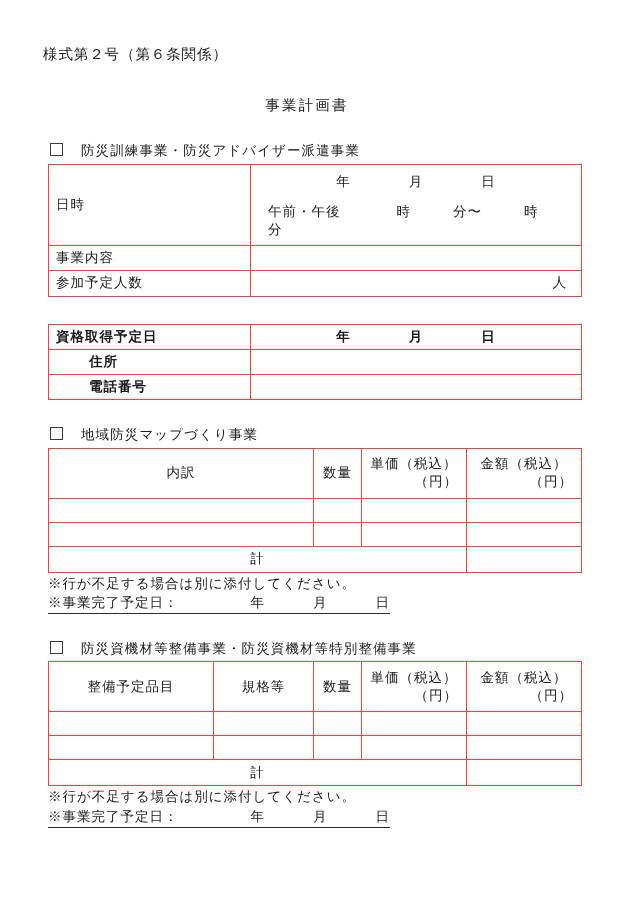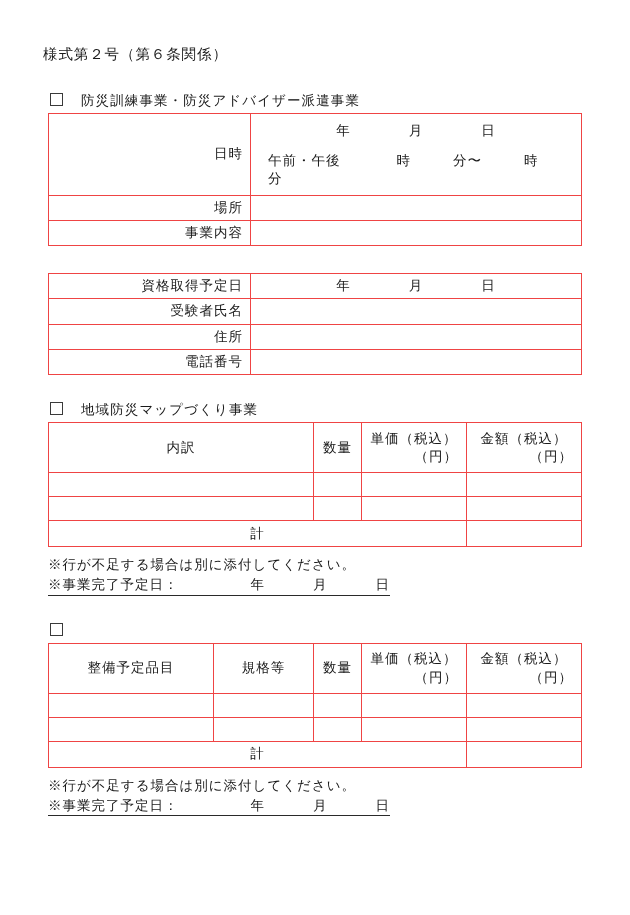--- a/index.html
+++ b/index.html
@@ -68,21 +68,21 @@
   table.form-table td {
     border: 1px solid #ef4444;
     font-size: 13.5px;
     letter-spacing: 1px;
     padding: 3px 7px;
     vertical-align: middle;
     line-height: 1.35;
     height: 20px;
     box-sizing: border-box;
   }
-  td.label-cell { text-align: right; }
+  td.label-cell { text-align: left; }
   td.center { text-align: center; }
   td.blank { }
 
   
   .t1 col.c1 { width: 202px; }
   .t1 col.c2 { width: 331px; }
   .datetime-cell {
     padding: 0 7px !important;
     height: 66px;
   }
@@ -99,21 +99,21 @@
   .sp-md { display: inline-block; width: 42px; }
   .sp-sm { display: inline-block; width: 32px; }
   .people-cell {
     text-align: right;
     padding-right: 14px !important;
   }
 
   
   .t2 col.c1 { width: 202px; }
   .t2 col.c2 { width: 331px; }
-  .t2 td { height: 29px; }
+  .t2 td { height: 29px; font-weight: bold; }
   .indent-1 { padding-left: 40px !important; }
 
   
   .t3 col.c1 { width: 265px; }
   .t3 col.c2 { width: 48px; }
   .t3 col.c3 { width: 105px; }
   .t3 col.c4 { width: 115px; }
   .money-head {
     text-align: center;
     padding: 3px 8px !important;
@@ -131,21 +131,21 @@
   .t4 col.c1 { width: 165px; }
   .t4 col.c2 { width: 100px; }
   .t4 col.c3 { width: 48px; }
   .t4 col.c4 { width: 105px; }
   .t4 col.c5 { width: 115px; }
   .t4 td.hrow { height: 50px; }
   .t4 td.erow { height: 24px; }
   .t4 td.trow { height: 26px; }
 
   .notes {
-    margin-top: 8px;
+    margin-top: 1px;
   }
   .note-line {
     font-size: 13.5px;
     letter-spacing: 1px;
     line-height: 1.45;
     white-space: nowrap;
   }
   .note-line.underlined {
     display: inline-block;
     border-bottom: 1px solid #2a2a2a;
@@ -154,66 +154,63 @@
   .note-gap-lg { display: inline-block; width: 72px; }
   .note-gap-md { display: inline-block; width: 48px; }
 </style>
 </head>
 <body>
 
 <div class="page">
 
   <div class="form-no">様式第２号（第６条関係）</div>
 
+  <div class="doc-title">事業計画書</div>
 
   <div class="section first">
     <div class="section-head">
       <span class="checkbox-glyph"></span><span>防災訓練事業・防災アドバイザー派遣事業</span>
     </div>
 
     <table class="form-table t1">
       <colgroup>
           <col class="c1">
           <col class="c2">
         </colgroup>
       <tbody>
         <tr>
           <td class="label-cell">日時</td>
           <td class="datetime-cell">
             <div class="dt-line1">年　　　　月　　　　日</div>
             <div class="dt-line2"><span>午前・午後</span><span class="sp-lg"></span><span>時</span><span class="sp-md"></span><span>分〜</span><span class="sp-md"></span><span>時</span><span class="sp-sm"></span><span>分</span></div>
           </td>
         </tr>
         <tr>
-          <td class="label-cell">場所</td>
-          <td class="blank"></td>
-        </tr>
-        <tr>
           <td class="label-cell">事業内容</td>
           <td class="blank"></td>
+        </tr>
+        <tr>
+          <td class="label-cell">参加予定人数</td>
+          <td class="people-cell">人</td>
         </tr>
       </tbody>
     </table>
   </div>
 
   <div class="section">
 
     <table class="form-table t2">
       <colgroup>
           <col class="c1">
           <col class="c2">
         </colgroup>
       <tbody>
         <tr>
           <td class="label-cell">資格取得予定日</td>
           <td class="center">年　　　　月　　　　日</td>
-        </tr>
-        <tr>
-          <td class="label-cell">受験者氏名</td>
-          <td class="blank"></td>
         </tr>
         <tr>
           <td class="label-cell indent-1">住所</td>
           <td class="blank"></td>
         </tr>
         <tr>
           <td class="label-cell indent-1">電話番号</td>
           <td class="blank"></td>
         </tr>
       </tbody>
@@ -265,21 +262,21 @@
     </table>
 
     <div class="notes">
       <div class="note-line">※行が不足する場合は別に添付してください。</div>
       <div class="note-line underlined"><span>※事業完了予定日：</span><span class="note-gap-lg"></span><span>年</span><span class="note-gap-md"></span><span>月</span><span class="note-gap-md"></span><span>日</span></div>
     </div>
   </div>
 
   <div class="section">
     <div class="section-head">
-      <span class="checkbox-glyph"></span>
+      <span class="checkbox-glyph"></span><span>防災資機材等整備事業・防災資機材等特別整備事業</span>
     </div>
 
     <table class="form-table t4">
       <colgroup>
           <col class="c1">
           <col class="c2">
           <col class="c3">
           <col class="c4">
           <col class="c5">
         </colgroup>

